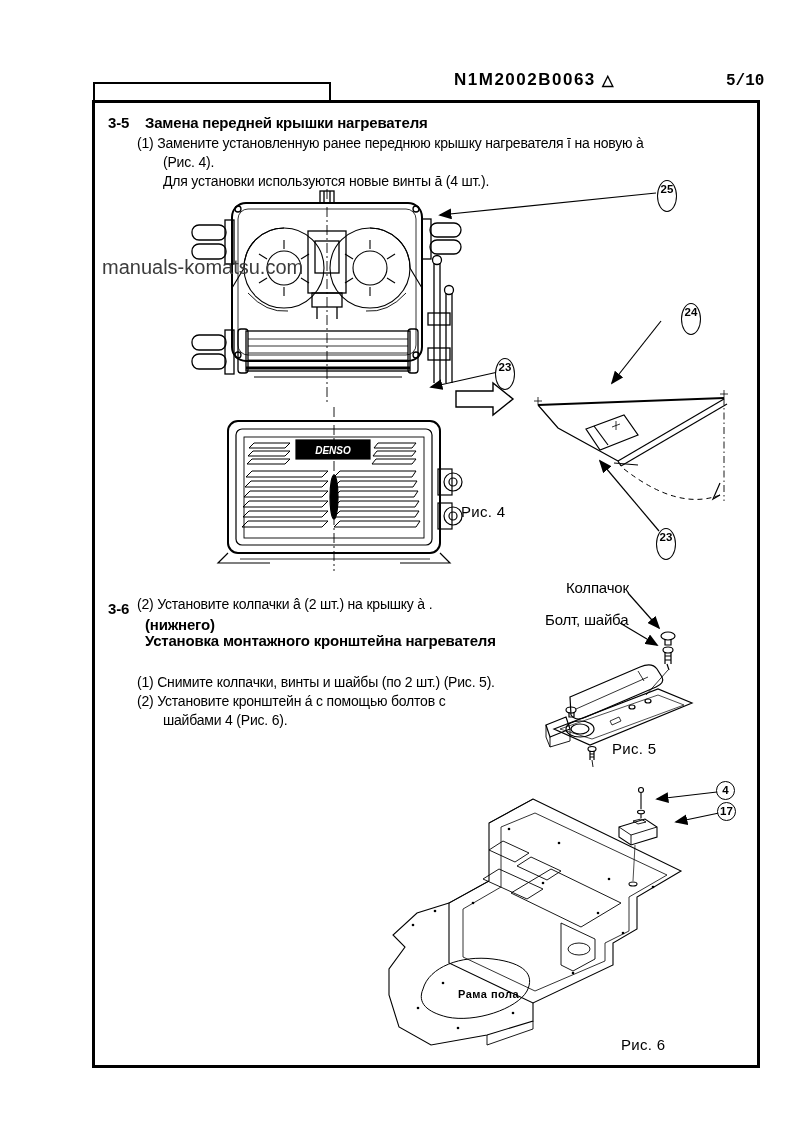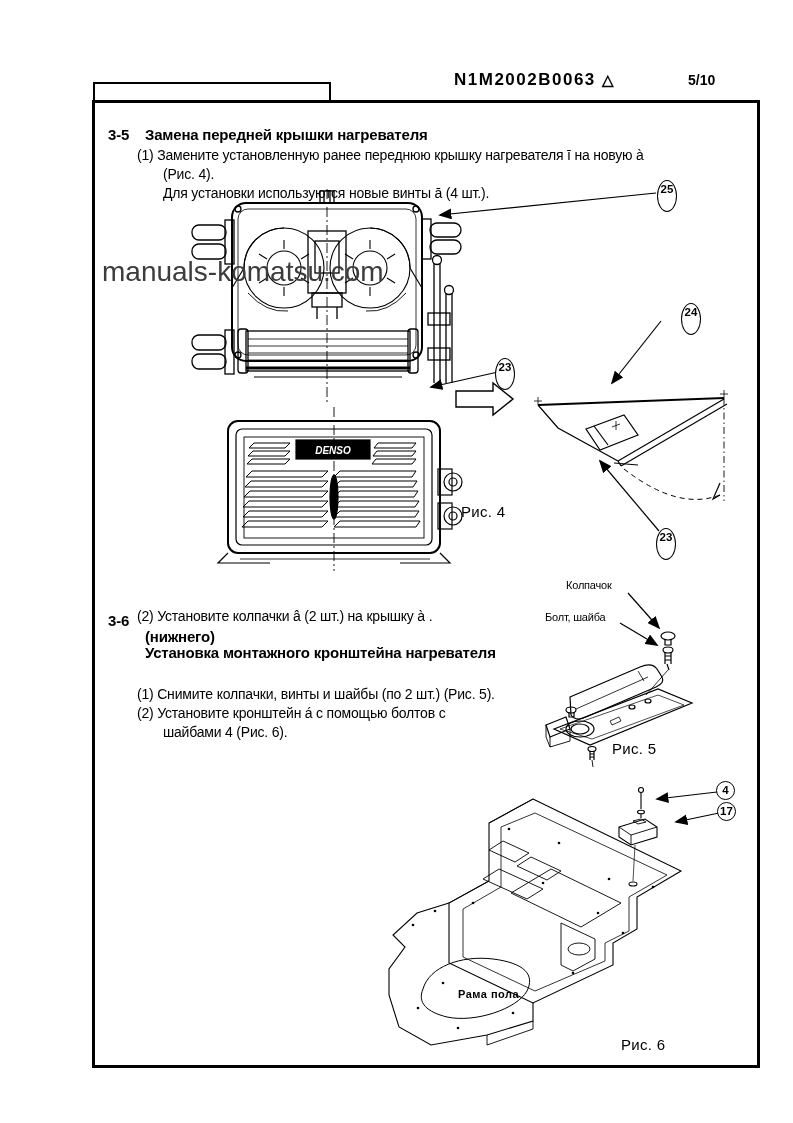--- a/index.html
+++ b/index.html
@@ -1,44 +1,44 @@
 <!DOCTYPE html>
 <html><head>
 <meta charset="utf-8">
 <style>
   * { margin:0; padding:0; box-sizing:border-box; }
   html,body { width:793px; height:1123px; background:#ffffff; }
   body { position:relative; font-family:"Liberation Sans", sans-serif; color:#000;
          -webkit-font-smoothing:antialiased; overflow:hidden; }
   .abs { position:absolute; }
-  .txt { letter-spacing:-0.2px; font-size:14px; white-space:nowrap; z-index:10;margin-top:12px; }
+  .txt { letter-spacing:-0.2px; font-size:14px; white-space:nowrap; z-index:10; }
   .bold { font-weight:bold; }
   .callout { position:absolute; width:20px; height:32px; border:1.7px solid #000;
              border-radius:50%; background:#fff; font-weight:bold; font-size:11.5px;
              text-align:center; line-height:17px; z-index:20; }
   .callout.sm { width:19px; height:19px; line-height:16px; }
   .caption { font-size:15px; letter-spacing:0.3px; z-index:10; }
-  .small-label { font-size:11px; letter-spacing:-0.2px; z-index:10; }
+  .small-label { font-size:15px; letter-spacing:-0.2px; z-index:10; }
   svg { overflow:visible; }
   .fig { z-index:1; }
-  #watermark { font-size:28px; color:#3c3c3c; letter-spacing:0px; z-index:30;
+  #watermark { font-size:20px; color:#3c3c3c; letter-spacing:0px; z-index:30;
                white-space:nowrap; }
   #overlay { position:absolute; left:0; top:0; z-index:15; pointer-events:none; }
 </style>
 </head>
 <body>
 
 <div class="abs" style="left:93px; top:82px; width:238px; height:21px; border:2px solid #000; border-bottom:none; background:#fff;"></div>
 
 <div class="abs bold" style="left:454px; top:70px; font-size:17px; letter-spacing:1.5px;">
   <span>N1M2002B0063</span>
   <span style="font-size:15px;">△</span>
 </div>
 
-<div class="abs bold" style="left:688px; top:72px; font-size:14px;">5/10</div>
+<div class="abs bold" style="left:726px; top:72px; font-size:16px;font-family:Liberation Mono, monospace;">5/10</div>
 
 <div class="abs" style="left:92px; top:100px; width:668px; height:968px; border:3px solid #000;"></div>
 
 <div class="abs txt bold" style="left:108px; top:114px; font-size:15px;">3-5</div>
 <div class="abs txt bold" style="left:145px; top:114px; font-size:15px;">Замена передней крышки нагревателя</div>
 
 <div class="abs txt" style="left:137px; top:135px;">(1) Замените установленную ранее переднюю крышку нагревателя ī    на новую à</div>
 <div class="abs txt" style="left:163px; top:154px;">(Рис. 4).</div>
 <div class="abs txt" style="left:163px; top:173px;">Для установки используются новые винты ā   (4 шт.).</div>
 

